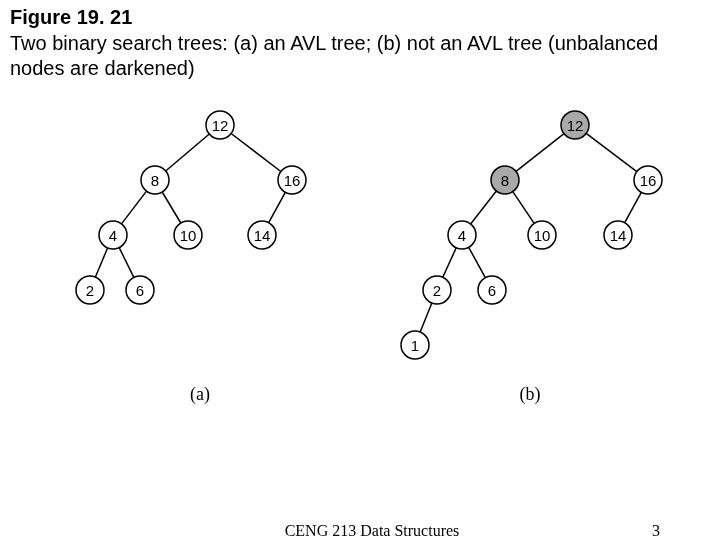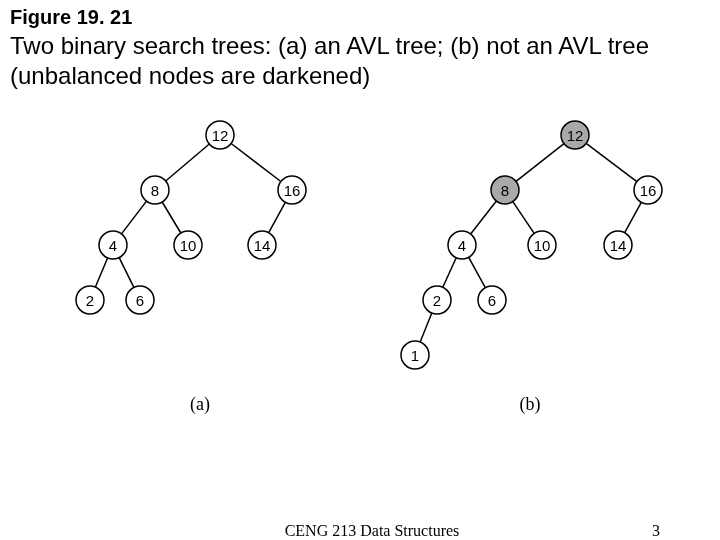--- a/index.html
+++ b/index.html
@@ -10,21 +10,21 @@
     font-family: Arial, Helvetica, sans-serif;
     background: #fff;
     position: relative;
   }
   .title {
     font-size: 20px;
     font-weight: bold;
     padding: 6px 6px 2px 10px;
   }
   .caption {
-    font-size: 24px;
+    font-size: 20px;
     padding: 0 10px 4px 10px;
     line-height: 1.25;
   }
   .canvas-wrap {
     position: relative;
     width: 720px;
     height: 400px;
   }
   svg.tree {
     position: absolute;

